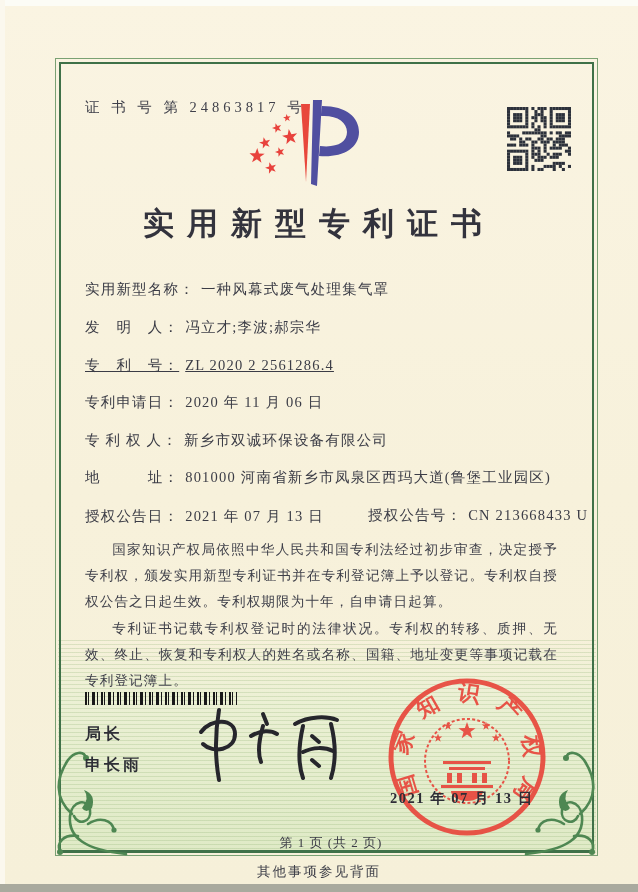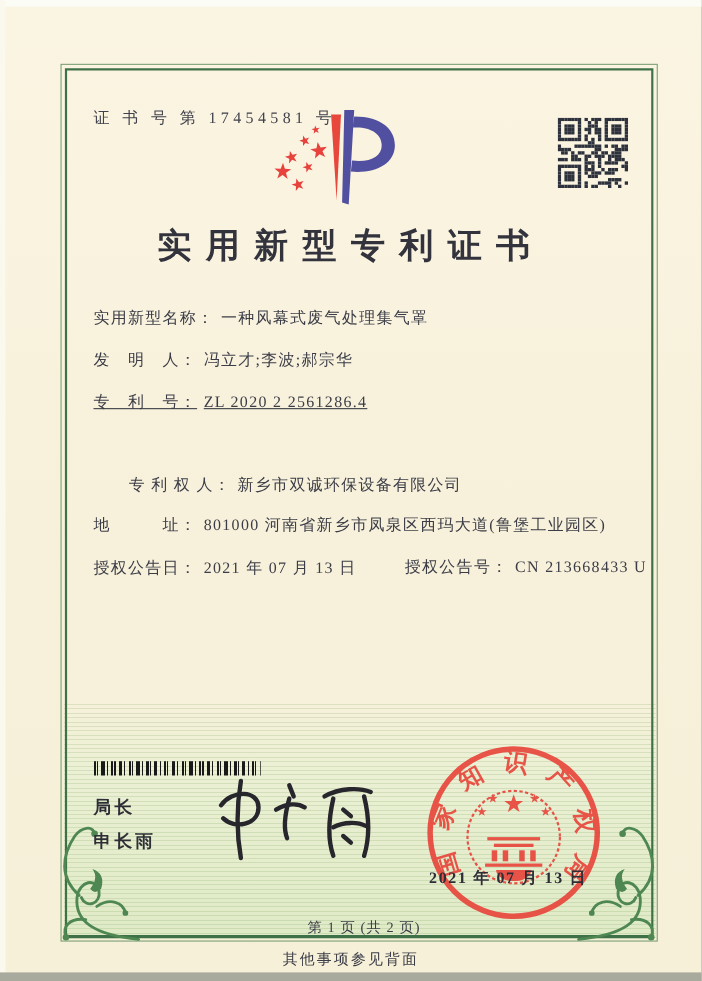--- a/index.html
+++ b/index.html
@@ -92,21 +92,21 @@
       <path d="M46,74 C58,66 70,70 72,80"></path>
     </g>
     <g fill="#4e8752">
       <circle cx="44" cy="8" r="3"></circle>
         <circle cx="18" cy="102" r="3"></circle>
         <circle cx="72" cy="80" r="2.6"></circle>
       <path d="M40,58 q8,-10 2,-18 q12,4 8,18 q-6,6 -10,0z"></path>
     </g>
   </svg>
 
-  <div class="cert-no">证 书 号 第 17454581 号</div>
+  <div class="cert-no">证 书 号 第 24863817 号</div>
 
   <svg class="logo" width="128" height="96" viewBox="0 0 128 96">
     <g id="logo-stars" fill="#e8423c">
         <polygon points="44.00,18.00 44.94,20.71 47.80,20.76 45.52,22.49 46.35,25.24 44.00,23.60 41.65,25.24 42.48,22.49 40.20,20.76 43.06,20.71" transform="rotate(-8 44 22)"></polygon>
         <polygon points="34.00,27.00 35.18,30.38 38.76,30.45 35.90,32.62 36.94,36.05 34.00,34.00 31.06,36.05 32.10,32.62 29.24,30.45 32.82,30.38" transform="rotate(-18 34 32)"></polygon>
         <polygon points="47.00,33.00 48.88,38.41 54.61,38.53 50.04,41.99 51.70,47.47 47.00,44.20 42.30,47.47 43.96,41.99 39.39,38.53 45.12,38.41" transform="rotate(-9 47 41)"></polygon>
         <polygon points="22.00,41.00 23.41,45.06 27.71,45.15 24.28,47.74 25.53,51.85 22.00,49.40 18.47,51.85 19.72,47.74 16.29,45.15 20.59,45.06" transform="rotate(-14 22 47)"></polygon>
         <polygon points="37.00,51.00 38.18,54.38 41.76,54.45 38.90,56.62 39.94,60.05 37.00,58.00 34.06,60.05 35.10,56.62 32.24,54.45 35.82,54.38" transform="rotate(-19 37 56)"></polygon>
         <polygon points="14.00,52.00 15.88,57.41 21.61,57.53 17.04,60.99 18.70,66.47 14.00,63.20 9.30,66.47 10.96,60.99 6.39,57.53 12.12,57.41" transform="rotate(2 14 60)"></polygon>
         <polygon points="28.00,66.00 29.41,70.06 33.71,70.15 30.28,72.74 31.53,76.85 28.00,74.40 24.47,76.85 25.72,72.74 22.29,70.15 26.59,70.06" transform="rotate(-16 28 72)"></polygon>
@@ -354,33 +354,40 @@
 
   <div class="field-row" style="top:280px;">
     <span class="lab">实用新型名称：</span><span>一种风幕式废气处理集气罩</span>
   </div>
   <div class="field-row" style="top:318px;">
     <span class="lab">发　明　人：</span><span>冯立才;李波;郝宗华</span>
   </div>
   <div class="field-row" style="top:356px;text-decoration:underline;">
     <span class="lab">专　利　号：</span><span>ZL 2020 2 2561286.4</span>
   </div>
-  <div class="field-row" style="top:431px;margin-left:32px;">
+  <div class="field-row" style="top:393px;">
+    <span class="lab">专利申请日：</span><span>2020 年 11 月 06 日</span>
+  </div>
+  <div class="field-row" style="top:431px;">
     <span class="lab">专 利 权 人：</span><span>新乡市双诚环保设备有限公司</span>
   </div>
   <div class="field-row" style="top:468px;">
     <span class="lab">地　　　址：</span><span>801000 河南省新乡市凤泉区西玛大道(鲁堡工业园区)</span>
   </div>
   <div class="field-row" style="top:507px;">
     <span class="lab">授权公告日：</span><span>2021 年 07 月 13 日</span>
   </div>
   <div class="field-row" style="top:506px;left:368px;">
     <span class="lab">授权公告号：</span><span>CN 213668433 U</span>
   </div>
 
+  <div class="paras">
+    <p>国家知识产权局依照中华人民共和国专利法经过初步审查，决定授予专利权，颁发实用新型专利证书并在专利登记簿上予以登记。专利权自授权公告之日起生效。专利权期限为十年，自申请日起算。</p>
+    <p>专利证书记载专利权登记时的法律状况。专利权的转移、质押、无效、终止、恢复和专利权人的姓名或名称、国籍、地址变更等事项记载在专利登记簿上。</p>
+  </div>
 
   <div class="barcode"></div>
 
   <div class="signer" style="top:724px;">局长</div>
   <div class="signer" style="top:755px;">申长雨</div>
 
   <svg class="signature" width="170" height="90" viewBox="0 0 170 90">
     <g fill="none" stroke="#26262c" stroke-width="4" stroke-linecap="round">
       <path d="M34,10 C30,34 30,58 34,80"></path>
       <path d="M16,32 C26,18 50,18 50,34 C50,50 28,54 18,44"></path>

